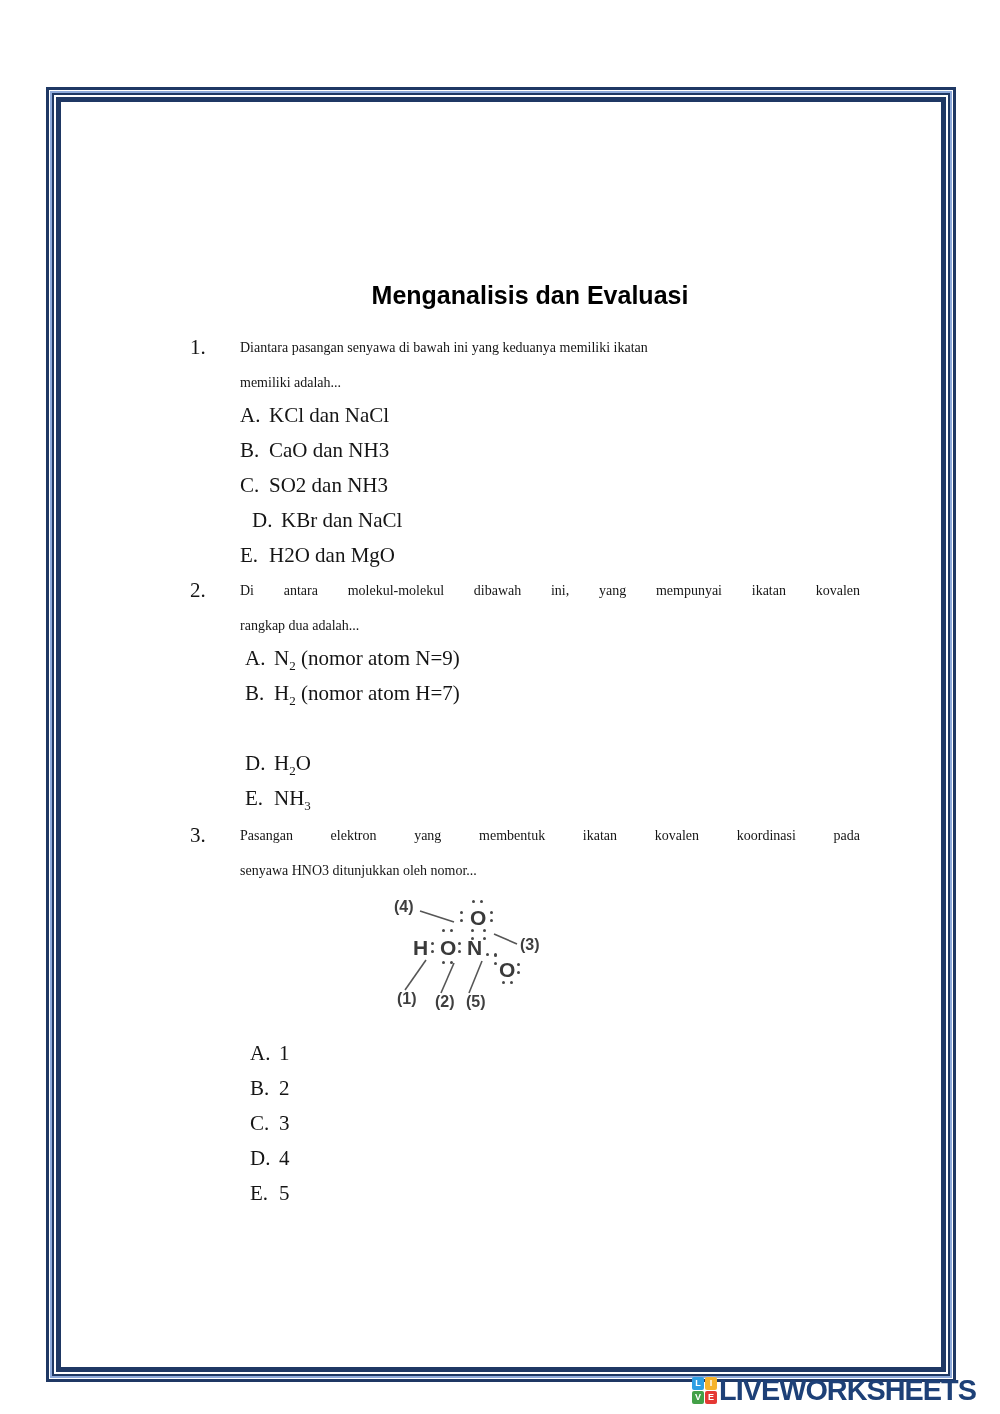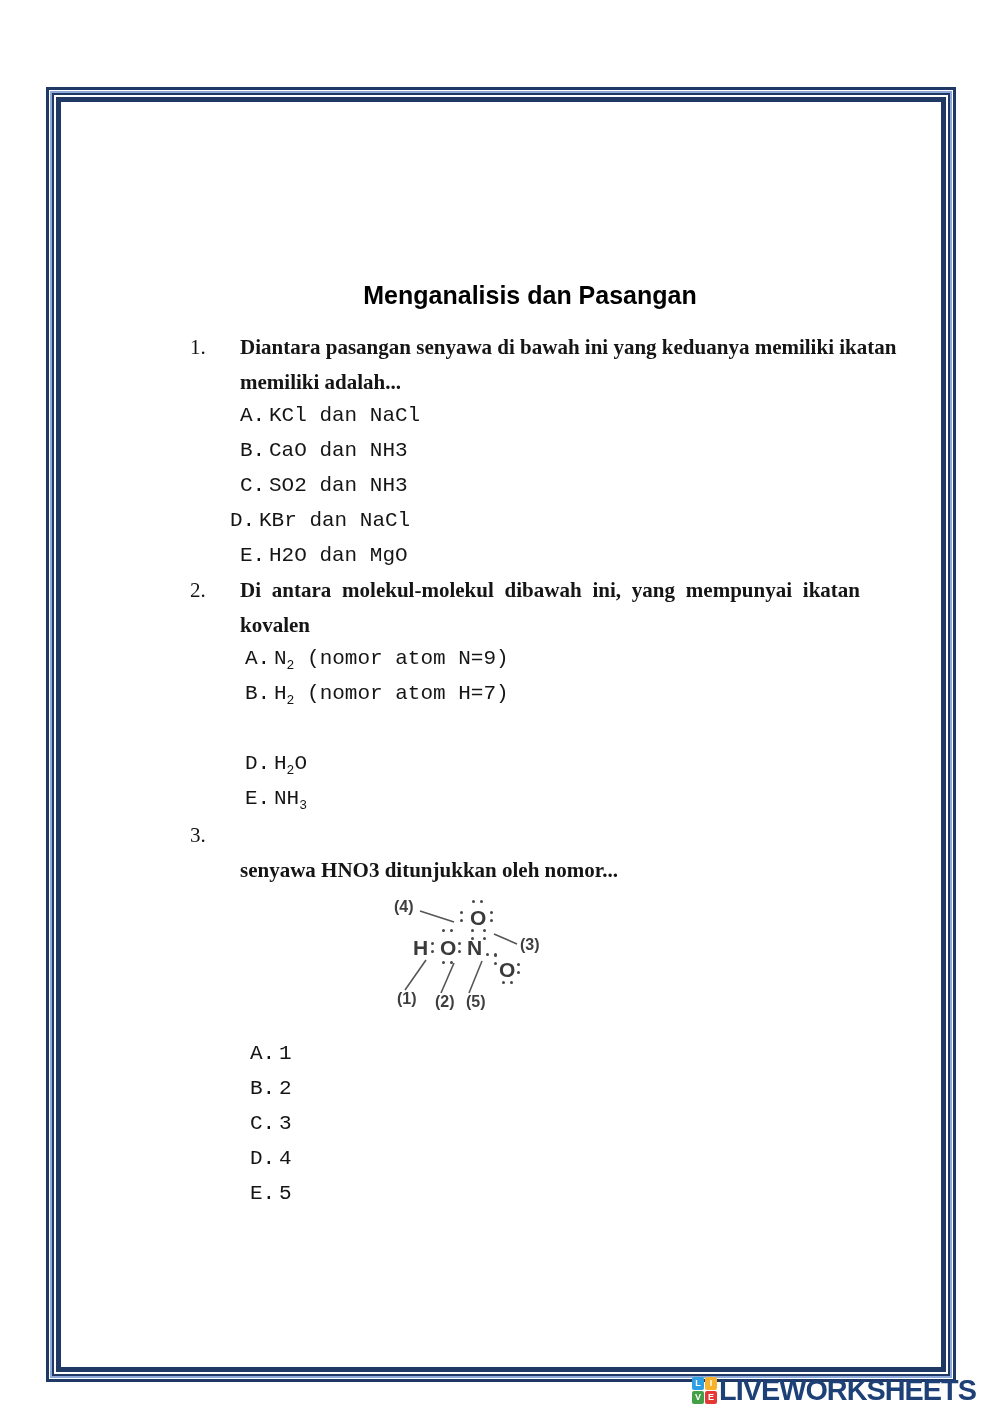--- a/index.html
+++ b/index.html
@@ -10,24 +10,24 @@
   .frame{position:absolute;left:46px;top:87px;width:910px;height:1295px;
          border:3px solid #1f3864;box-sizing:border-box;z-index:1;}
   .frame-mid{position:absolute;inset:1px;border:2px solid #8eaadb;}
   .frame-mid2{position:absolute;inset:0;border:2px solid #1f3864;}
   .frame-inner{position:absolute;inset:2px;border:5px solid #1f3864;}
 
   .title{position:absolute;left:60px;top:281px;width:940px;text-align:center;
          font-family:"Liberation Sans",sans-serif;font-weight:700;font-size:25px;color:#000;z-index:2;}
 
   .qnum{position:absolute;font-size:21px;line-height:35px;z-index:2;}
-  .qline{position:absolute;font-size:21px;line-height:35px;white-space:nowrap;z-index:2;font-weight:bold;}
+  .qline{position:absolute;font-size:14px;line-height:35px;white-space:nowrap;z-index:2;}
   .jl{white-space:normal;width:620px;text-align:justify;text-align-last:justify;}
 
-  .opt{position:absolute;font-size:21px;line-height:35px;white-space:nowrap;z-index:2;font-family:Liberation Mono, monospace;}
+  .opt{position:absolute;font-size:21px;line-height:35px;white-space:nowrap;z-index:2;}
   .olabel{display:inline-block;min-width:29px;}
   .opt sub{font-size:13px;line-height:0;}
 
   
   .diagram{position:absolute;left:390px;top:897px;width:215px;height:122px;z-index:2;}
   .atom{position:absolute;font-family:"Liberation Sans",sans-serif;font-weight:700;
         font-size:21px;line-height:1;color:#3a3a3a;}
   .plabel{position:absolute;font-family:"Liberation Sans",sans-serif;font-weight:700;
           font-size:16px;line-height:1;color:#3f3f3f;}
   .dh{position:absolute;width:11px;height:3px;}
@@ -52,59 +52,61 @@
 <div class="page">
 
   <div class="frame">
     <div class="frame-mid">
       <div class="frame-mid2">
         <div class="frame-inner"></div>
       </div>
     </div>
   </div>
 
-  <div class="title">Menganalisis dan Pasangan</div>
+  <div class="title">Menganalisis dan Evaluasi</div>
 
   <div class="qnum" style="left:190px;top:330px">1.</div>
   <div class="qline" style="left:240px;top:330px">Diantara pasangan senyawa di bawah ini yang keduanya memiliki ikatan</div>
   <div class="qline" style="left:240px;top:365px">memiliki adalah...</div>
 
   <div class="opt" style="left:240px;top:398px">
     <span class="olabel">A.</span><span>KCl dan NaCl</span>
   </div>
   <div class="opt" style="left:240px;top:433px">
     <span class="olabel">B.</span><span>CaO dan NH3</span>
   </div>
   <div class="opt" style="left:240px;top:468px">
     <span class="olabel">C.</span><span>SO2 dan NH3</span>
   </div>
-  <div class="opt" style="left:230px;top:503px">
+  <div class="opt" style="left:252px;top:503px">
     <span class="olabel">D.</span><span>KBr dan NaCl</span>
   </div>
   <div class="opt" style="left:240px;top:538px">
     <span class="olabel">E.</span><span>H2O dan MgO</span>
   </div>
 
   <div class="qnum" style="left:190px;top:573px">2.</div>
   <div class="qline jl" style="left:240px;top:573px">Di antara molekul-molekul dibawah ini, yang mempunyai ikatan kovalen</div>
+  <div class="qline" style="left:240px;top:608px">rangkap dua adalah...</div>
 
   <div class="opt" style="left:245px;top:641px">
     <span class="olabel">A.</span><span>N</span><sub>2</sub><span> (nomor atom N=9)</span>
   </div>
   <div class="opt" style="left:245px;top:676px">
     <span class="olabel">B.</span><span>H</span><sub>2</sub><span> (nomor atom H=7)</span>
   </div>
   <div class="opt" style="left:245px;top:746px">
     <span class="olabel">D.</span><span>H</span><sub>2</sub><span>O</span>
   </div>
   <div class="opt" style="left:245px;top:781px">
     <span class="olabel">E.</span><span>NH</span><sub>3</sub><span></span>
   </div>
 
   <div class="qnum" style="left:190px;top:818px">3.</div>
+  <div class="qline jl" style="left:240px;top:818px">Pasangan elektron yang membentuk ikatan kovalen koordinasi pada</div>
   <div class="qline" style="left:240px;top:853px">senyawa HNO3 ditunjukkan oleh nomor...</div>
 
   <div class="diagram">
     <svg class="dsvg" width="215" height="122" viewBox="0 0 215 122">
       <line x1="30" y1="14" x2="64" y2="25" stroke="#565656" stroke-width="1.6"></line>
       <line x1="104" y1="37" x2="127" y2="47" stroke="#565656" stroke-width="1.6"></line>
       <line x1="36" y1="63" x2="15" y2="93" stroke="#565656" stroke-width="1.6"></line>
       <line x1="64" y1="66" x2="51" y2="96" stroke="#565656" stroke-width="1.6"></line>
       <line x1="92" y1="64" x2="79" y2="96" stroke="#565656" stroke-width="1.6"></line>
     </svg>

